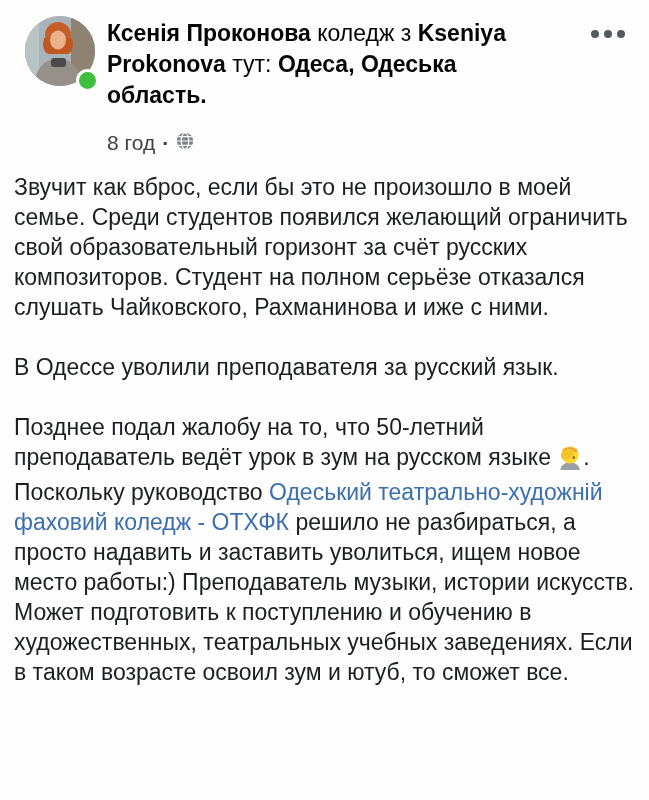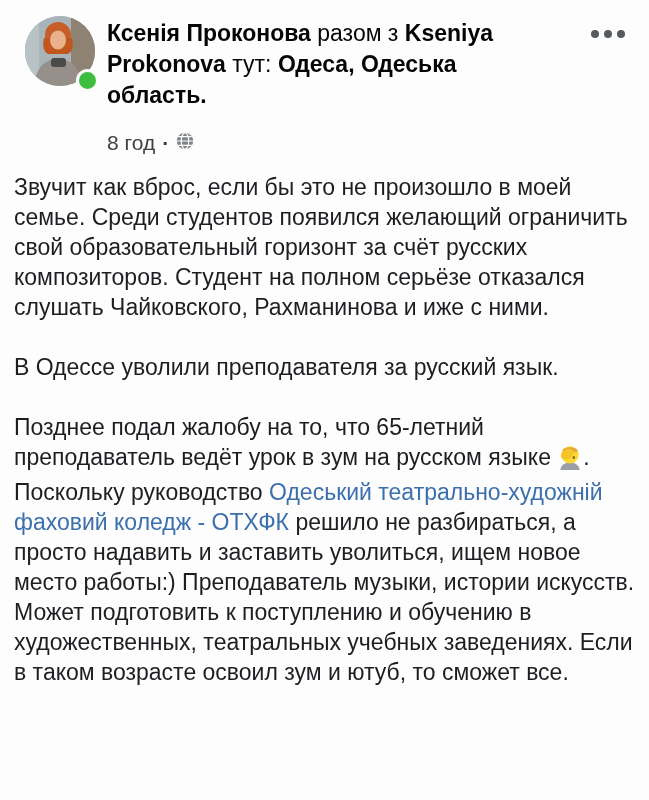--- a/index.html
+++ b/index.html
@@ -78,21 +78,21 @@
           <path d="M19 22 q-3 12 4 16 l20 0 q7-4 4-16 z" fill="#c2561f"></path>
           <ellipse cx="33" cy="24" rx="8" ry="9.5" fill="#e9b28c"></ellipse>
           <path d="M9 70 q3-27 24-27 q21 0 24 27 z" fill="#97908a"></path>
           <rect x="26" y="42" width="15" height="9" rx="3" fill="#4a4a48"></rect>
         </svg>
       </div>
       <span class="online-dot"></span>
     </div>
 
     <div class="header-text">
-      <div class="header-title"><b>Ксенія Проконова</b><span class="plain"> разом з </span><b>Kseniya Prokonova</b><span class="plain"> тут: </span><b>Одеса, Одеська область.</b></div>
+      <div class="header-title"><b>Ксенія Проконова</b><span class="plain"> коледж з </span><b>Kseniya Prokonova</b><span class="plain"> тут: </span><b>Одеса, Одеська область.</b></div>
 
       <div class="meta-row">
         <span>8 год</span>
         <span class="dot-sep">·</span>
         <span class="globe">
           <svg width="18" height="18" viewBox="0 0 16 16">
             <circle cx="8" cy="8" r="7.3" fill="#7f8388"></circle>
             <g stroke="#fdfdfd" stroke-width="1.1" fill="none">
               <ellipse cx="8" cy="8" rx="3.3" ry="7.3"></ellipse>
               <path d="M0.9 8 h14.2 M2 4.2 h12 M2 11.8 h12"></path>
@@ -107,21 +107,21 @@
     <i></i>
       <i></i>
       <i></i>
   </div>
 
   <div class="body-text">
     <p>Звучит как вброс, если бы это не произошло в моей семье. Среди студентов появился желающий ограничить свой образовательный горизонт за счёт русских композиторов. Студент на полном серьёзе отказался слушать Чайковского, Рахманинова и иже с ними.</p>
 
     <p>В Одессе уволили преподавателя за русский язык.</p>
 
-    <p><span>Позднее подал жалобу на то, что 65-летний преподаватель ведёт урок в зум на русском языке </span><span class="emoji-inline"><svg width="26" height="26" viewBox="0 0 24 24">
+    <p><span>Позднее подал жалобу на то, что 50-летний преподаватель ведёт урок в зум на русском языке </span><span class="emoji-inline"><svg width="26" height="26" viewBox="0 0 24 24">
           <path d="M3 24 q1-7 9-7 q8 0 9 7 z" fill="#9aa0a6"></path>
           <circle cx="12" cy="10" r="8" fill="#fdd835"></circle>
           <path d="M5 5 q7-4 14 0 l-1 3 q-6-3-12 0 z" fill="#e6a939"></path>
           <ellipse cx="9.5" cy="9.5" rx="6.2" ry="4.6" transform="rotate(-28 9.5 9.5)" fill="#f5c528"></ellipse>
           <ellipse cx="15.5" cy="12.5" rx="1" ry="1.4" fill="#7a5c00"></ellipse>
         </svg></span><span>. Поскольку руководство </span><a class="page-link">Одеський театрально-художній фаховий коледж - ОТХФК</a><span> решило не разбираться, а просто надавить и заставить уволиться, ищем новое место работы:) Преподаватель музыки, истории искусств. Может подготовить к поступлению и обучению в художественных, театральных учебных заведениях. Если в таком возрасте освоил зум и ютуб, то сможет все.</span></p>
   </div>
 
 </div>
 

